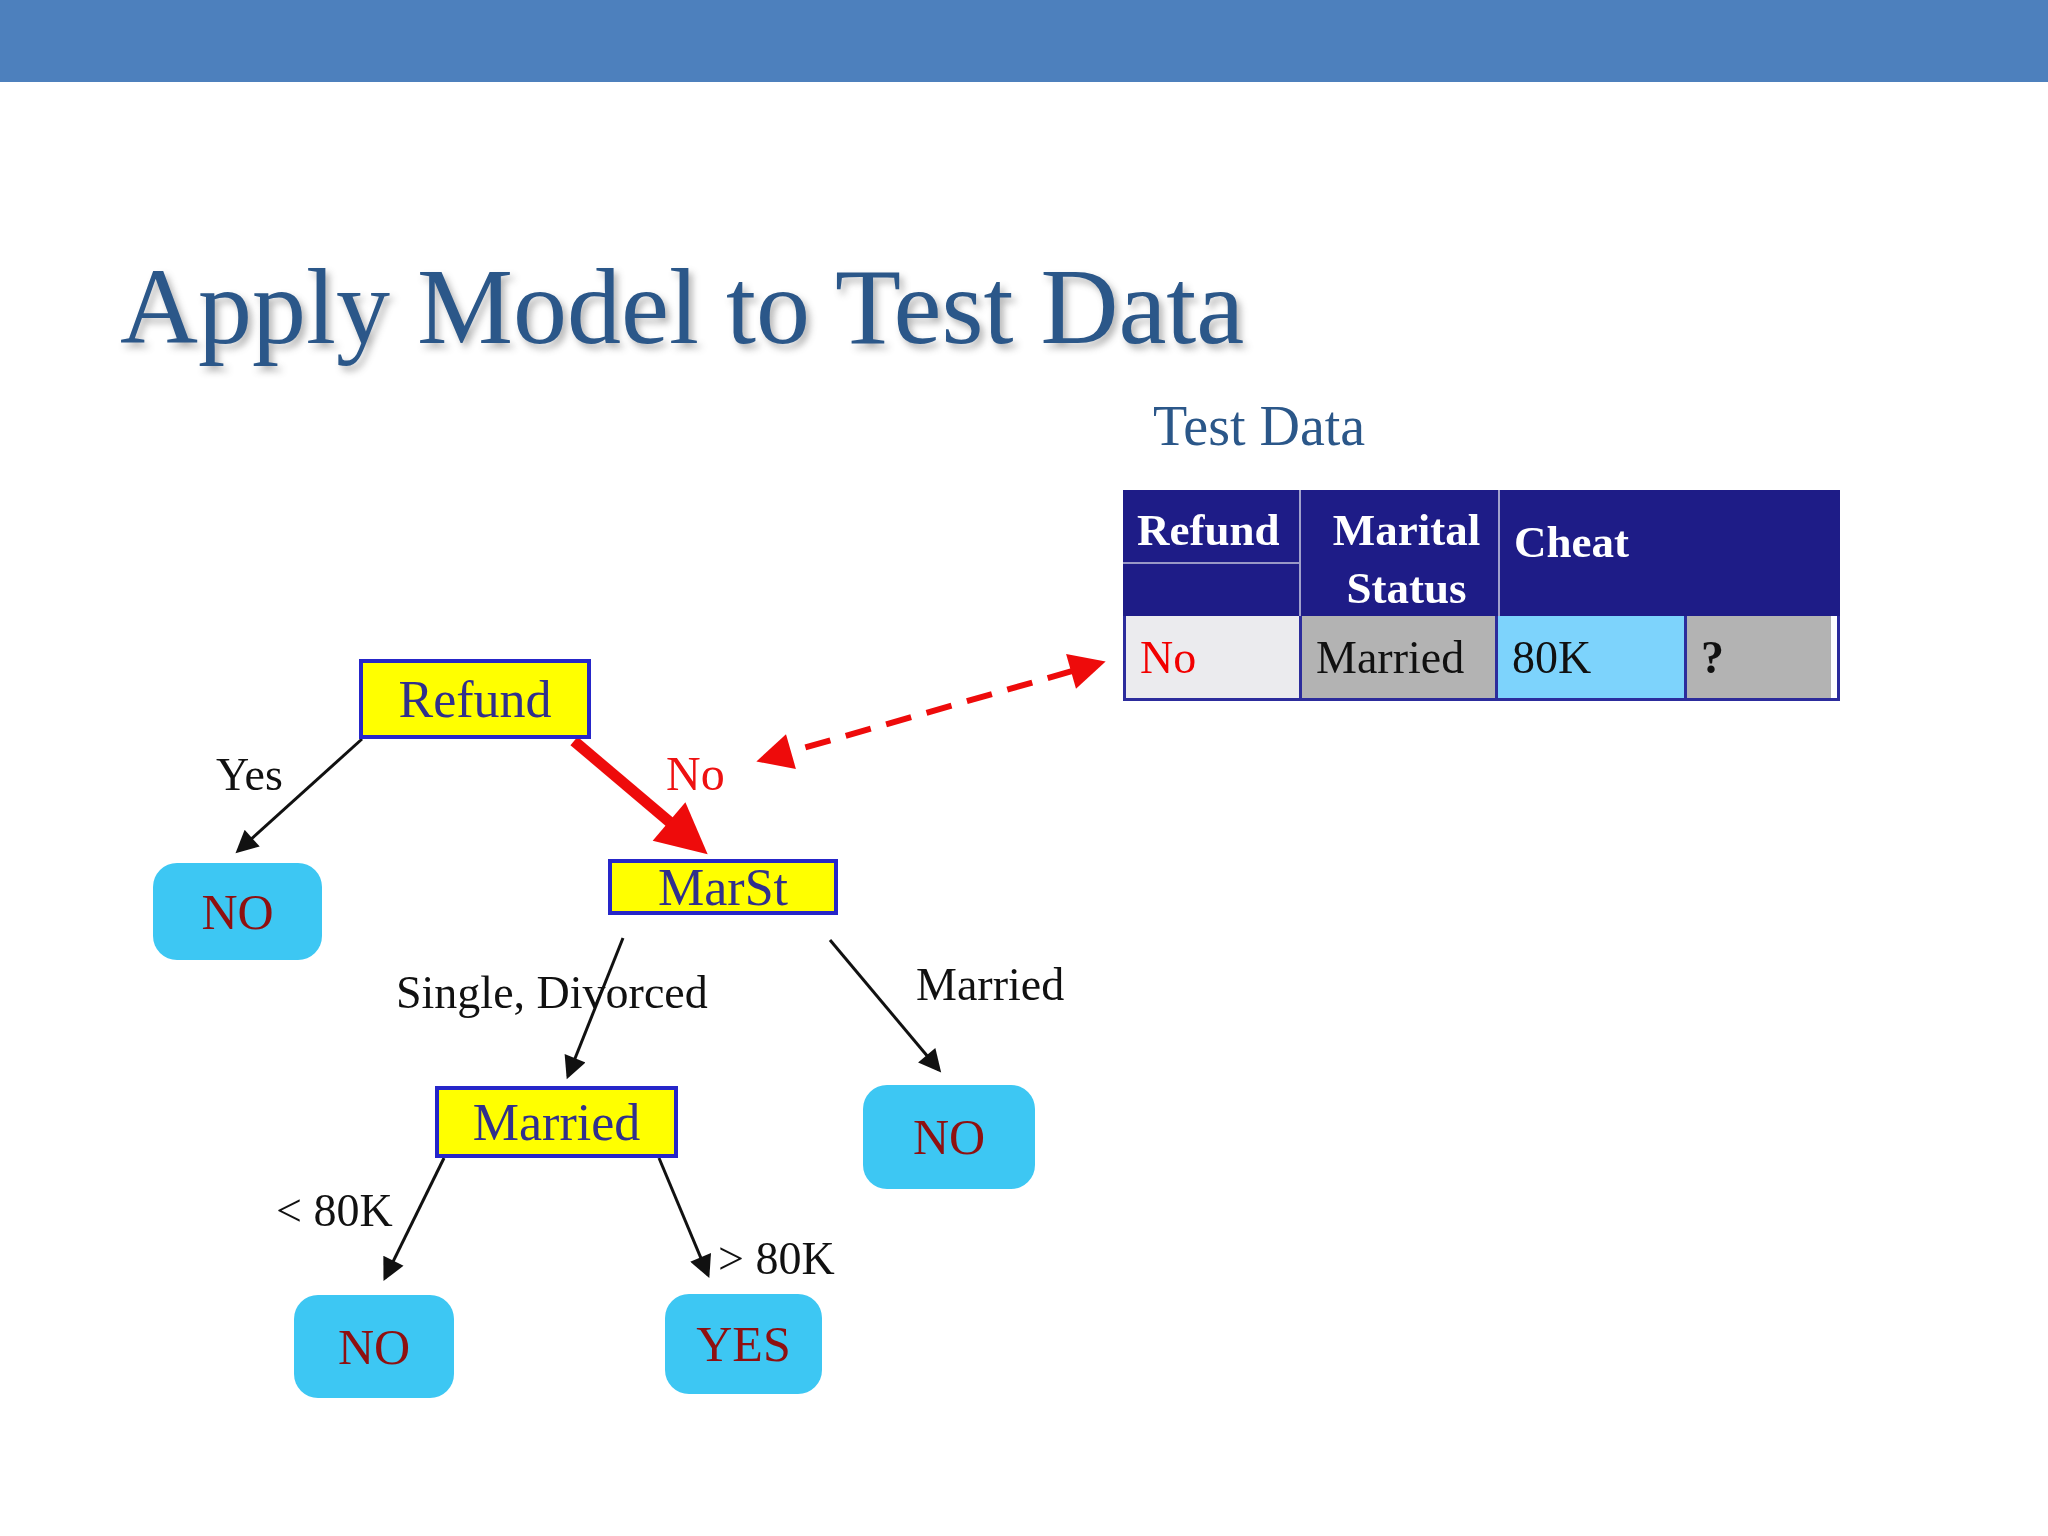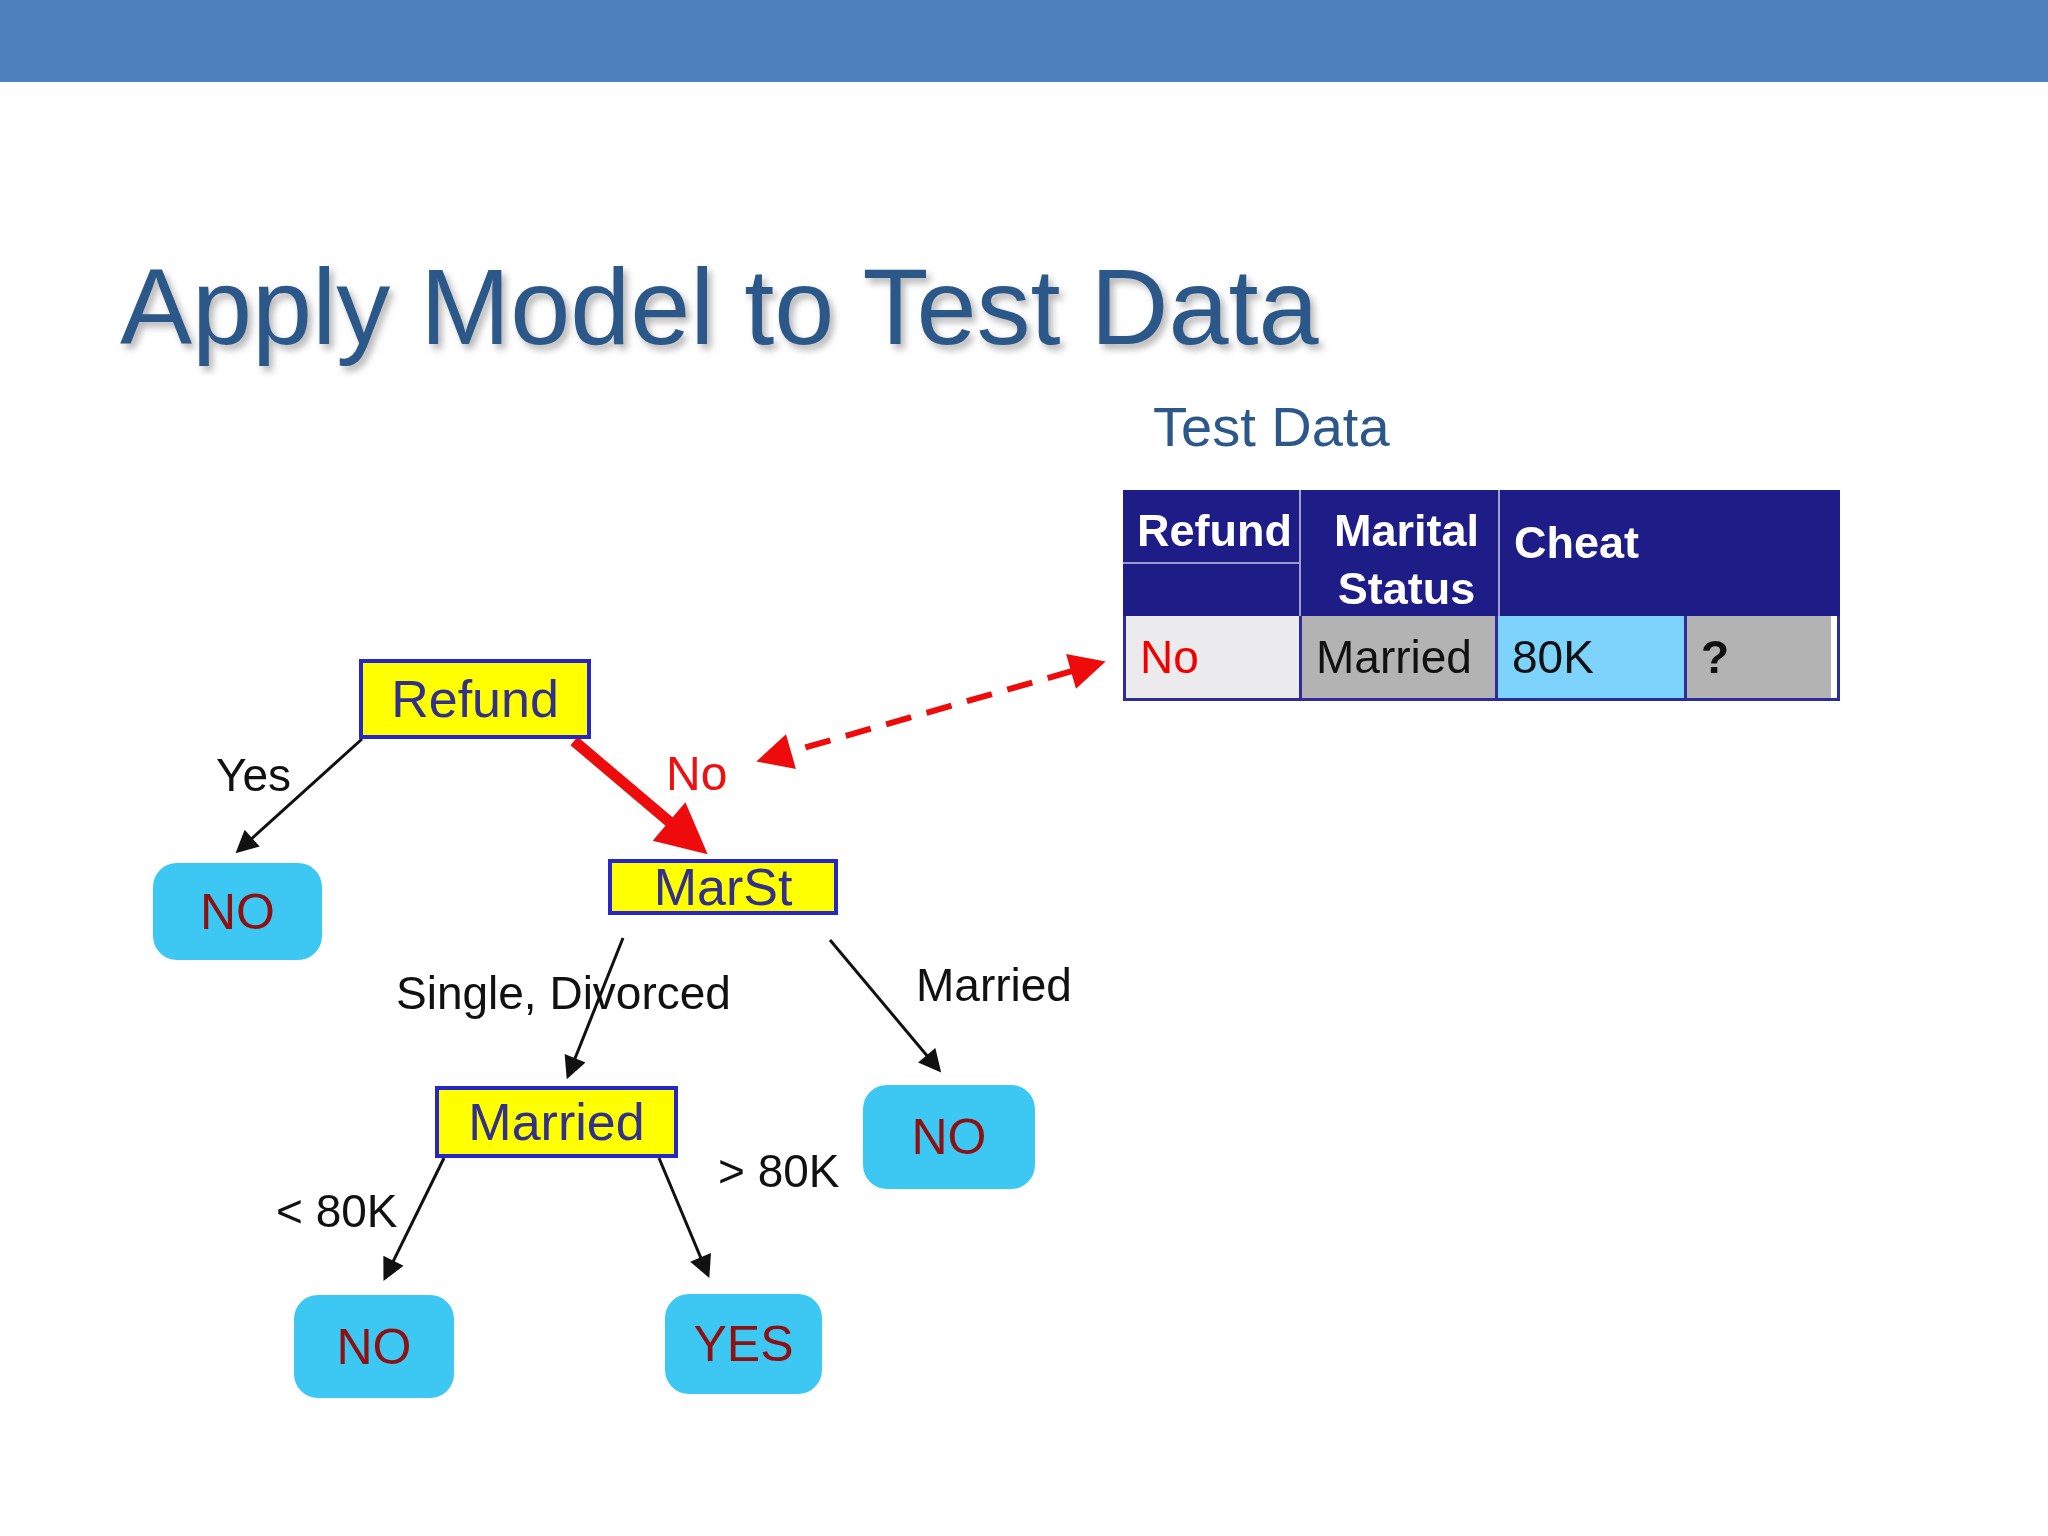--- a/index.html
+++ b/index.html
@@ -1,18 +1,18 @@
 <!DOCTYPE html>
 <html><head>
 <meta charset="utf-8">
 <style>
   html,body{margin:0;padding:0;background:#888;}
   .slide{
     position:relative;width:2048px;height:1536px;background:#ffffff;
-    font-family:Liberation Sans, sans-serif;overflow:hidden;
+    font-family:Liberation Serif, serif;overflow:hidden;
   }
   .top-bar{position:absolute;left:0;top:0;width:2048px;height:82px;background:#4d80bd;}
   .title{
     position:absolute;left:120px;top:176px;width:1500px;
     font-size:108px;line-height:1.1;color:#2b5789;font-weight:400;
     text-shadow:4px 5px 7px rgba(90,90,90,0.45);
     white-space:nowrap;
   }
   .test-data-heading{
     position:absolute;left:1137px;top:394px;font-size:56px;color:#2b5789;
@@ -59,21 +59,21 @@
   .n-no2{left:863px;top:1085px;width:172px;height:104px;}
   .n-no3{left:294px;top:1295px;width:160px;height:103px;}
   .n-yes{left:665px;top:1294px;width:157px;height:100px;}
   
   .elabel{position:absolute;font-size:46px;color:#111;white-space:nowrap;}
   .l-yes{left:216px;top:748px;}
   .l-no{left:666px;top:746px;color:#ee1111;font-size:48px;}
   .l-sd{left:396px;top:966px;}
   .l-married{left:916px;top:958px;}
   .l-lt{left:276px;top:1184px;}
-  .l-gt{left:718px;top:1144px;}
+  .l-gt{left:718px;top:1232px;}
   .arrows{position:absolute;left:0;top:0;width:2048px;height:1536px;}
 </style>
 </head>
 <body>
 
 <div class="slide">
 
   <div class="top-bar"></div>
 
   <h1 class="title">Apply Model to Test Data</h1>

